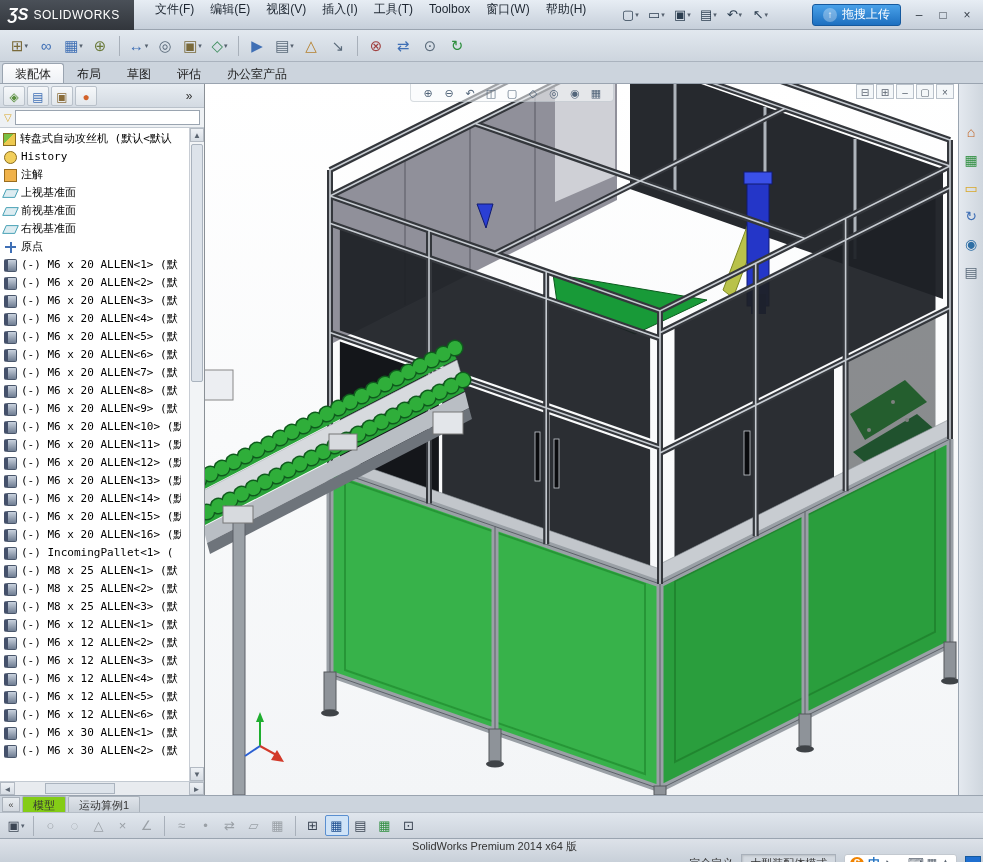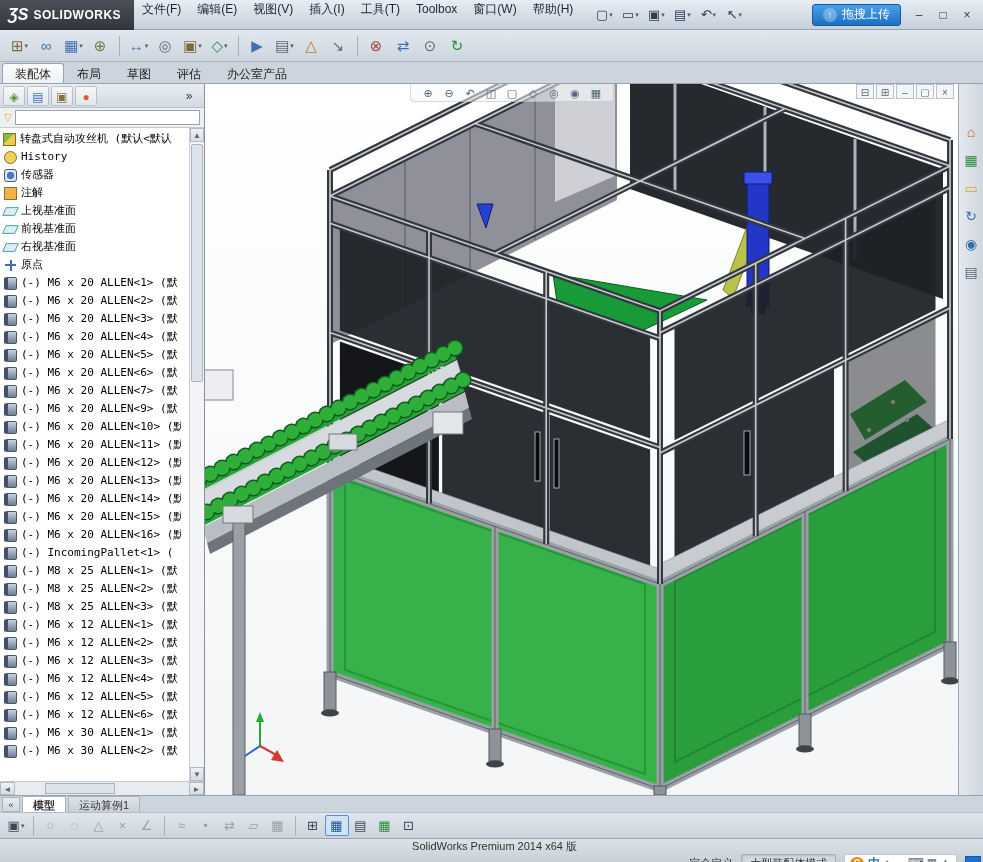--- a/index.html
+++ b/index.html
@@ -2,25 +2,25 @@
 <html><head>
 <meta charset="utf-8">
 <style>
   html,body{margin:0;padding:0;background:#888;}
   *{box-sizing:border-box;}
   .app{position:relative;width:983px;height:862px;overflow:hidden;background:#d4d9e0;
        font-family:"Liberation Sans","DejaVu Sans",sans-serif;-webkit-font-smoothing:antialiased;}
 
   
   .titlebar{position:absolute;left:0;top:0;width:983px;height:30px;display:flex;align-items:center;
-    background:linear-gradient(180deg,#e7edf4,#c6cfda);border-bottom:1px solid #9aa4b0;}
+    background:linear-gradient(180deg,#e7edf4,#c6cfda);border-bottom:1px solid #9aa4b0;gap:13px;}
   .logo{width:134px;height:30px;display:flex;align-items:center;gap:5px;padding-left:8px;
     background:linear-gradient(180deg,#4a5058,#32363c);color:#fff;}
   .logo-ds{font-size:16px;font-weight:bold;font-style:italic;}
-  .logo-text{font-size:12px;font-weight:bold;letter-spacing:.5px;}
+  .logo-text{font-size:12px;font-weight:normal;letter-spacing:.5px;}
   .menubar{display:flex;height:42px;}
   .menu-item{font-size:12px;line-height:30px;padding:0 8px;color:#1c2530;cursor:default;}
   .quickbar{display:flex;margin-left:10px;}
   .qbtn{width:26px;height:22px;display:flex;align-items:center;justify-content:center;color:#2c3e50;}
   .qbtn .glyph{font-size:13px;}
   .dd{font-size:7px;color:#55606e;margin-left:1px;}
   .tb-right{margin-left:auto;display:flex;align-items:center;gap:6px;padding-right:4px;}
   .upload-btn{height:22px;display:flex;align-items:center;gap:5px;padding:0 10px;border-radius:3px;
     background:linear-gradient(180deg,#49a1e9,#1d6fc0);border:1px solid #15599e;color:#fff;font-size:12px;}
   .upload-badge{width:14px;height:14px;border-radius:50%;background:rgba(255,255,255,.3);
@@ -101,21 +101,21 @@
 
   
   .bottomtabs{position:absolute;left:0;top:795px;width:983px;height:17px;display:flex;align-items:flex-end;
     background:#ccd4dd;border-top:1px solid #9aa4b0;}
   .bt-scroll{width:18px;height:15px;text-align:center;line-height:15px;font-size:9px;color:#444;
     background:linear-gradient(#e8ecf0,#d2d8df);border:1px solid #aab2bb;margin:0 2px 0 2px;}
   .bt-tabs{display:flex;align-items:flex-end;}
   .btab{padding:0 10px;height:16px;line-height:16px;font-size:11px;color:#333;
     background:linear-gradient(#dfe4ea,#c9d0d8);border:1px solid #aab2bb;border-bottom:none;
     border-radius:2px 2px 0 0;margin-right:2px;}
-  .btab.active{background:#ffffff;font-weight:bold;}
+  .btab.active{background:#84cc16;}
 
   
   .sketchbar{position:absolute;left:0;top:812px;width:983px;height:26px;display:flex;align-items:center;
     padding-left:4px;background:linear-gradient(180deg,#e0e6ed,#ccd3dc);border-top:1px solid #b5bdc7;}
   .skbtn{width:24px;height:21px;display:flex;align-items:center;justify-content:center;font-size:13px;}
   .skbtn.disabled{color:#9aa0a6;}
   .skbtn.enabled{color:#3c4654;}
   .skbtn.pressed{background:#cfe3f7;border:1px solid #5a8fd0;border-radius:2px;color:#1d4e8f;}
 
   
@@ -294,24 +294,20 @@
         <span class="ticon icon-asm"></span>
         <span class="tlabel">转盘式自动攻丝机 (默认&lt;默认</span>
       </div>
       <div class="tree-items">
 
           <div class="trow">
             <span class="ticon icon-history"></span>
             <span class="tlabel">History</span>
           </div>
 
-          <div class="trow">
-            <span class="ticon icon-sensors"></span>
-            <span class="tlabel">传感器</span>
-          </div>
 
           <div class="trow">
             <span class="ticon icon-annot"></span>
             <span class="tlabel">注解</span>
           </div>
 
           <div class="trow">
             <span class="ticon icon-plane"></span>
             <span class="tlabel">上视基准面</span>
           </div>
@@ -359,20 +355,24 @@
           <div class="trow">
             <span class="ticon icon-part"></span>
             <span class="tlabel">(-) M6 x 20 ALLEN&lt;6&gt; (默</span>
           </div>
 
           <div class="trow">
             <span class="ticon icon-part"></span>
             <span class="tlabel">(-) M6 x 20 ALLEN&lt;7&gt; (默</span>
           </div>
 
+          <div class="trow">
+            <span class="ticon icon-part"></span>
+            <span class="tlabel">(-) M6 x 20 ALLEN&lt;8&gt; (默</span>
+          </div>
 
           <div class="trow">
             <span class="ticon icon-part"></span>
             <span class="tlabel">(-) M6 x 20 ALLEN&lt;9&gt; (默</span>
           </div>
 
           <div class="trow">
             <span class="ticon icon-part"></span>
             <span class="tlabel">(-) M6 x 20 ALLEN&lt;10&gt; (默</span>
           </div>

